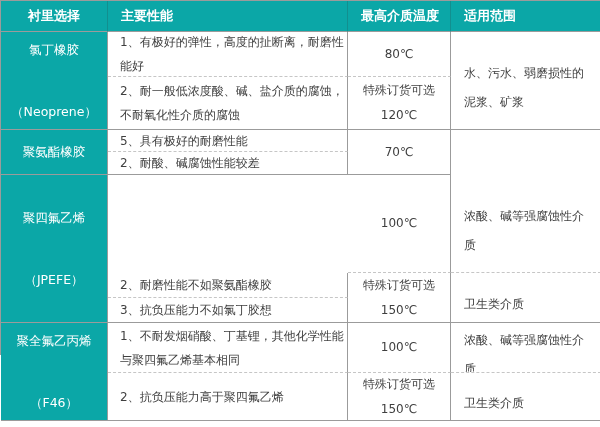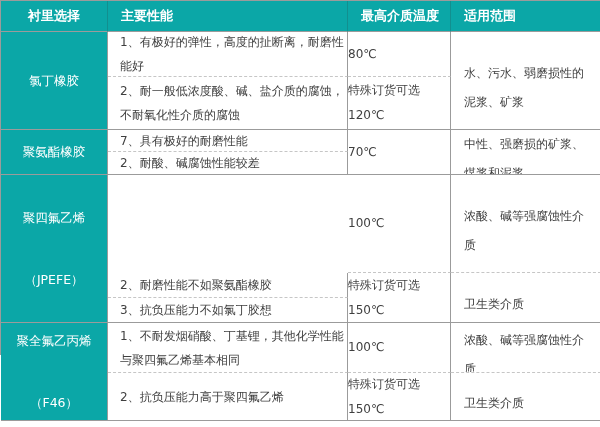--- a/index.html
+++ b/index.html
@@ -37,57 +37,58 @@
     background:#0ba7a7;color:#ffffff;
     display:flex;flex-direction:column;align-items:center;justify-content:center;
     text-align:center;line-height:26px;font-size:12.5px;gap:36px;
   }
   .perf{
     display:flex;align-items:center;
     padding:2px 0 2px 12px;line-height:24px;text-align:left;
   }
   .tight{line-height:19.5px;}
   .temp{
-    display:flex;flex-direction:column;align-items:flex-start;justify-content:center;
+    display:flex;flex-direction:column;align-items:center;justify-content:center;
     text-align:center;line-height:25px;
   }
   .range{
     display:flex;flex-direction:column;justify-content:center;
     padding:16px 8px 2px 13px;line-height:29px;text-align:left;
   }
   .dashed{border-bottom:1px dashed #c6c6c6;}
 </style>
 </head>
 <body>
 
 <div class="lining-table">
 
   <div class="c th th-center" style="grid-area:1/1/2/2">衬里选择</div>
   <div class="c th" style="grid-area:1/2/2/3">主要性能</div>
   <div class="c th" style="grid-area:1/3/2/4">最高介质温度</div>
   <div class="c th th-last" style="grid-area:1/4/2/5">适用范围</div>
 
   <div class="c mat" style="grid-area:2/1/4/2">
     <div>氯丁橡胶</div>
+    <div>（Neoprene）</div>
   </div>
   <div class="c mat" style="grid-area:4/1/6/2">
     <div>聚氨酯橡胶</div>
   </div>
   <div class="c mat" style="grid-area:6/1/9/2">
     <div>聚四氟乙烯</div>
     <div>（JPEFE）</div>
   </div>
   <div class="c mat" style="grid-area:9/1/11/2">
     <div>聚全氟乙丙烯</div>
     <div>（F46）</div>
   </div>
 
   <div class="c perf dashed" style="grid-area:2/2/3/3">1、有极好的弹性，高度的扯断离，耐磨性能好</div>
   <div class="c perf" style="grid-area:3/2/4/3">2、耐一般低浓度酸、碱、盐介质的腐蚀，不耐氧化性介质的腐蚀</div>
-  <div class="c perf dashed" style="grid-area:4/2/5/3">7、具有极好的耐磨性能</div>
+  <div class="c perf dashed" style="grid-area:4/2/5/3">5、具有极好的耐磨性能</div>
   <div class="c perf" style="grid-area:5/2/6/3">2、耐酸、碱腐蚀性能较差</div>
   <div class="c perf dashed" style="grid-area:7/2/8/3">2、耐磨性能不如聚氨酯橡胶</div>
   <div class="c perf" style="grid-area:8/2/9/3">3、抗负压能力不如氯丁胶想</div>
   <div class="c perf dashed" style="grid-area:9/2/10/3">1、不耐发烟硝酸、丁基锂，其他化学性能与聚四氟乙烯基本相同</div>
   <div class="c perf" style="grid-area:10/2/11/3">2、抗负压能力高于聚四氟乙烯</div>
 
   <div class="c temp dashed" style="grid-area:2/3/3/4">
     <div>80℃</div>
   </div>
   <div class="c temp" style="grid-area:3/3/4/4">
@@ -108,23 +109,20 @@
     <div>100℃</div>
   </div>
   <div class="c temp" style="grid-area:10/3/11/4">
     <div>特殊订货可选</div>
     <div>150℃</div>
   </div>
 
   <div class="c range" style="grid-area:2/4/4/5">
     <div>水、污水、弱磨损性的泥浆、矿浆</div>
   </div>
-  <div class="c range" style="grid-area:4/4/6/5">
-    <div>中性、强磨损的矿浆、煤浆和泥浆</div>
-  </div>
   <div class="c range dashed" style="grid-area:6/4/7/5">
     <div>浓酸、碱等强腐蚀性介质</div>
   </div>
   <div class="c range" style="grid-area:7/4/9/5">
     <div>卫生类介质</div>
   </div>
   <div class="c range dashed" style="grid-area:9/4/10/5">
     <div>浓酸、碱等强腐蚀性介质</div>
   </div>
   <div class="c range" style="grid-area:10/4/11/5">

